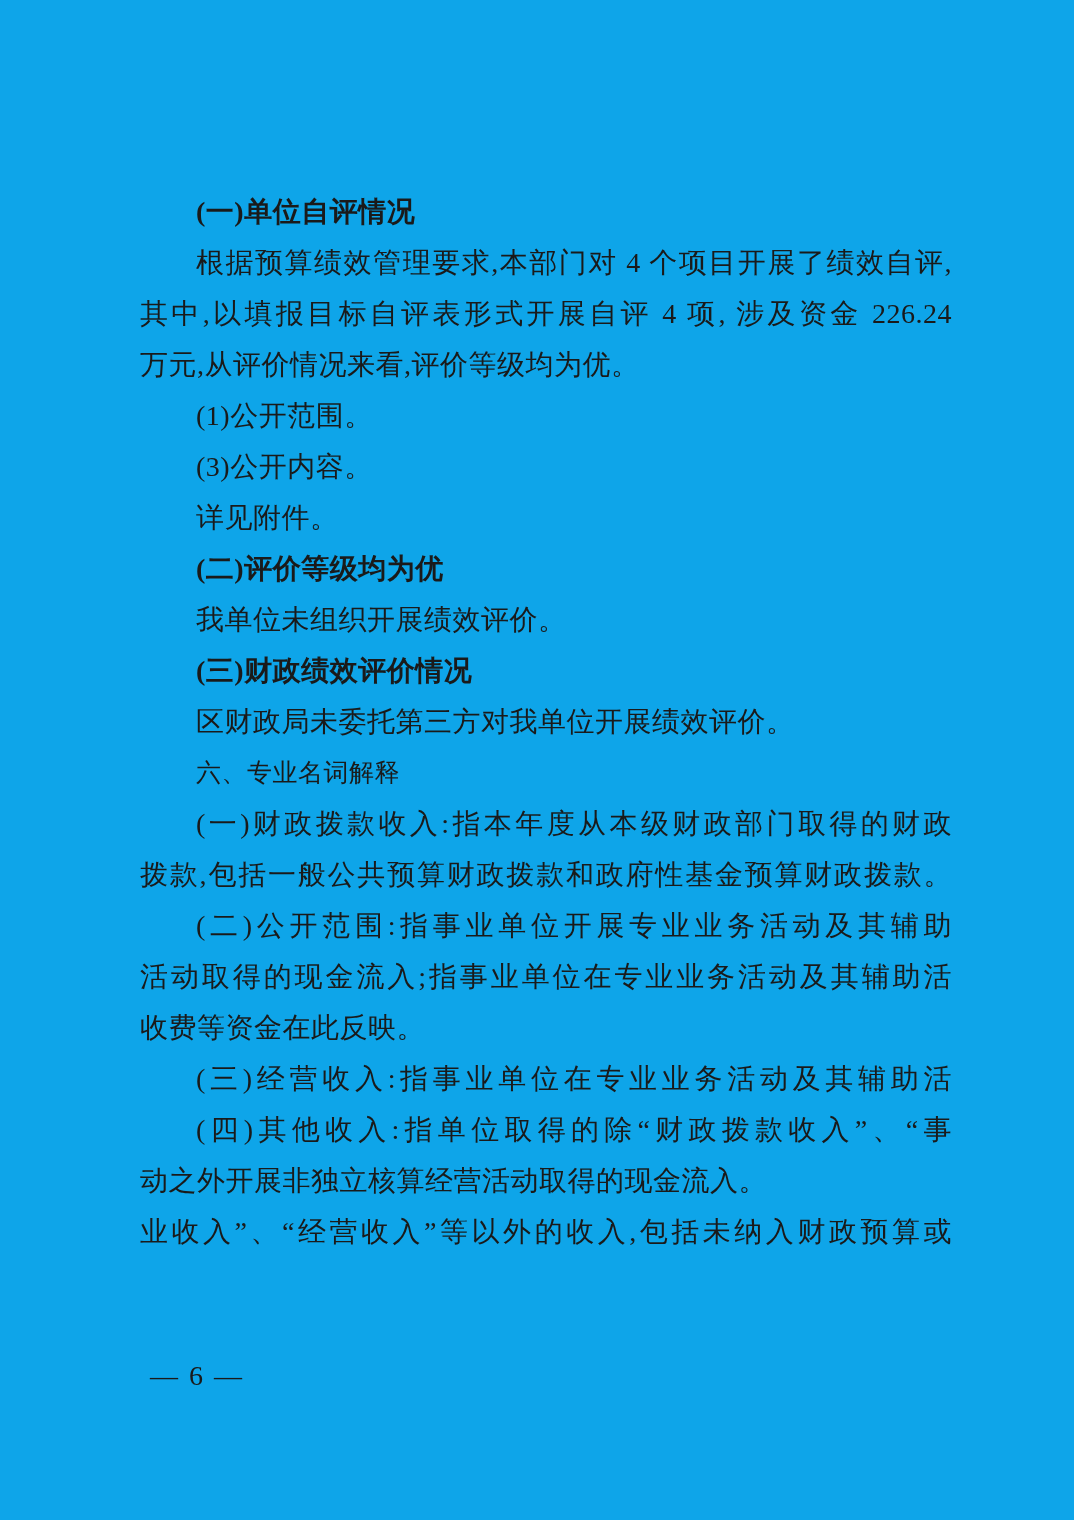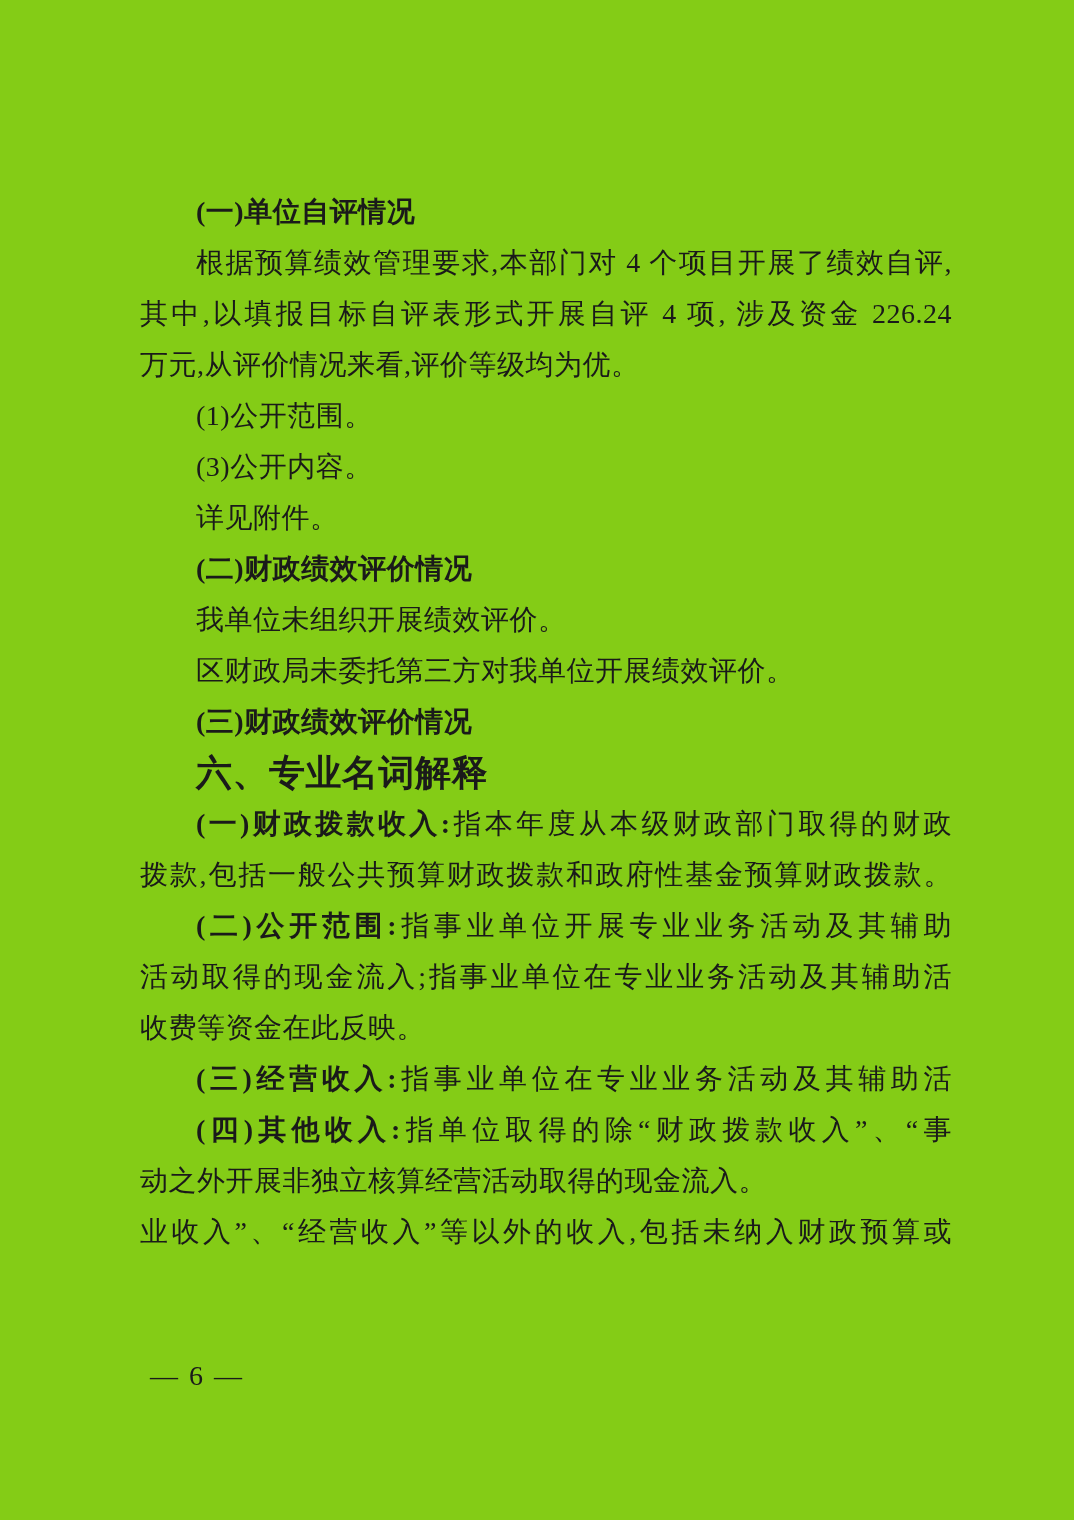--- a/index.html
+++ b/index.html
@@ -4,21 +4,21 @@
 <style>
   html, body {
     margin: 0;
     padding: 0;
     background: #e8e8e8;
   }
   .page {
     position: relative;
     width: 1074px;
     height: 1520px;
-    background: #84cc16;
+    background: #0ea5e9;
     margin: 0 auto;
     overflow: hidden;
     font-family: "Liberation Serif", "DejaVu Serif", serif;
     color: #1a1a1a;
   }
   .doc-body {
     position: absolute;
     left: 140px;
     top: 186px;
     width: 812px;
@@ -41,25 +41,25 @@
     padding-left: 56px;
   }
   .line.fill.indent {
     padding-left: 56px;
   }
   .line.h2 {
     font-weight: 700;
   }
   .line.h1 {
     font-family: "Liberation Sans", "DejaVu Sans", sans-serif;
-    font-weight: 700;
-    font-size: 36px;
+    font-weight: 400;
+    font-size: 25px;
   }
   .lead {
-    font-weight: 700;
+    font-weight: 400;
   }
   .page-footer {
     position: absolute;
     left: 150px;
     top: 1356px;
     font-size: 28px;
     line-height: 40px;
     letter-spacing: 2px;
     color: #1a1a1a;
     font-family: "Liberation Serif", "DejaVu Serif", serif;
@@ -70,24 +70,24 @@
 
 <div class="page">
   <div class="doc-body" id="doc-body">
       <div class="line h2 indent">(一)单位自评情况</div>
       <div class="line indent fill">根据预算绩效管理要求,本部门对 4 个项目开展了绩效自评,</div>
       <div class="line fill">其中,以填报目标自评表形式开展自评 4 项, 涉及资金 226.24</div>
       <div class="line">万元,从评价情况来看,评价等级均为优。</div>
       <div class="line indent">(1)公开范围。</div>
       <div class="line indent">(3)公开内容。</div>
       <div class="line indent">详见附件。</div>
-      <div class="line h2 indent">(二)财政绩效评价情况</div>
+      <div class="line h2 indent">(二)评价等级均为优</div>
       <div class="line indent">我单位未组织开展绩效评价。</div>
+      <div class="line h2 indent">(三)财政绩效评价情况</div>
       <div class="line indent">区财政局未委托第三方对我单位开展绩效评价。</div>
-      <div class="line h2 indent">(三)财政绩效评价情况</div>
       <div class="line h1 indent">六、专业名词解释</div>
       <div class="line indent fill"><span class="lead">(一)财政拨款收入:</span><span>指本年度从本级财政部门取得的财政</span></div>
       <div class="line fill">拨款,包括一般公共预算财政拨款和政府性基金预算财政拨款。</div>
       <div class="line indent fill"><span class="lead">(二)公开范围:</span><span>指事业单位开展专业业务活动及其辅助</span></div>
       <div class="line fill">活动取得的现金流入;指事业单位在专业业务活动及其辅助活</div>
       <div class="line">收费等资金在此反映。</div>
       <div class="line indent fill"><span class="lead">(三)经营收入:</span><span>指事业单位在专业业务活动及其辅助活</span></div>
       <div class="line indent fill"><span class="lead">(四)其他收入:</span><span>指单位取得的除“财政拨款收入”、“事</span></div>
       <div class="line">动之外开展非独立核算经营活动取得的现金流入。</div>
       <div class="line fill">业收入”、“经营收入”等以外的收入,包括未纳入财政预算或</div>

